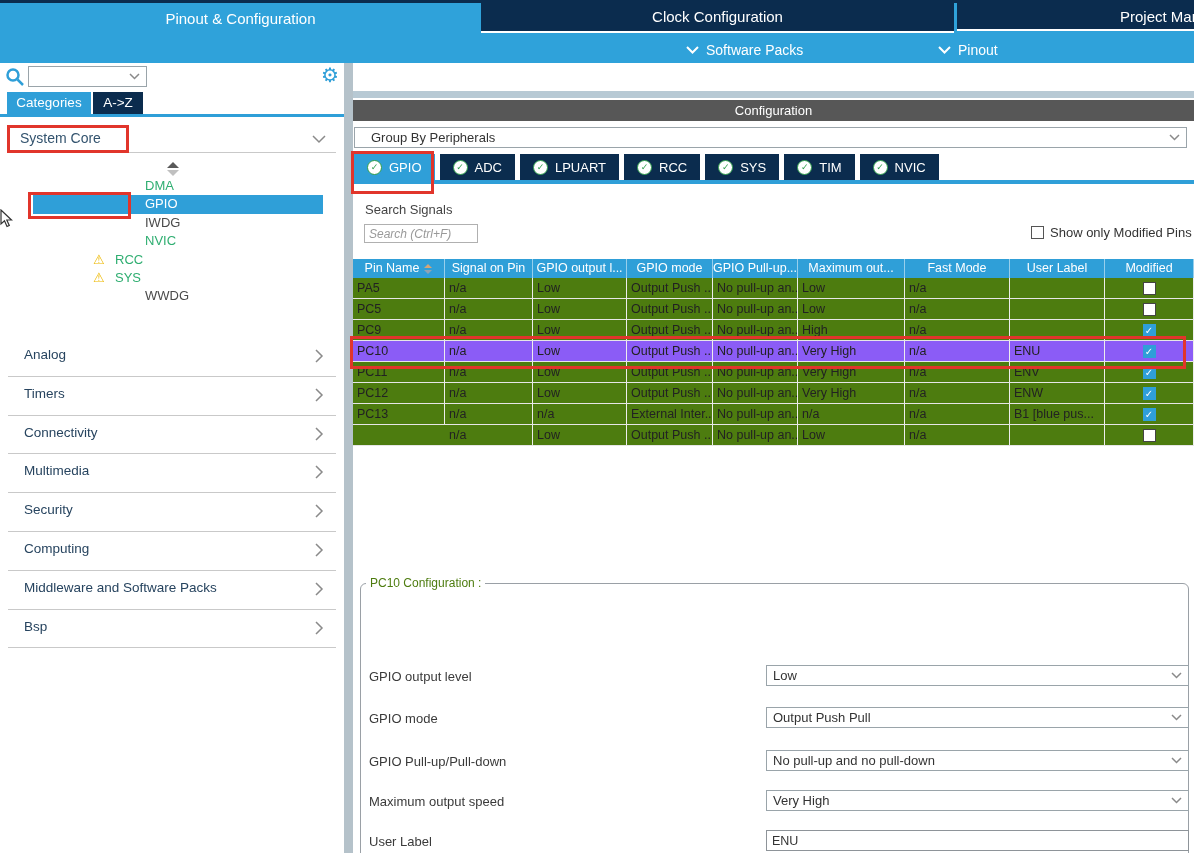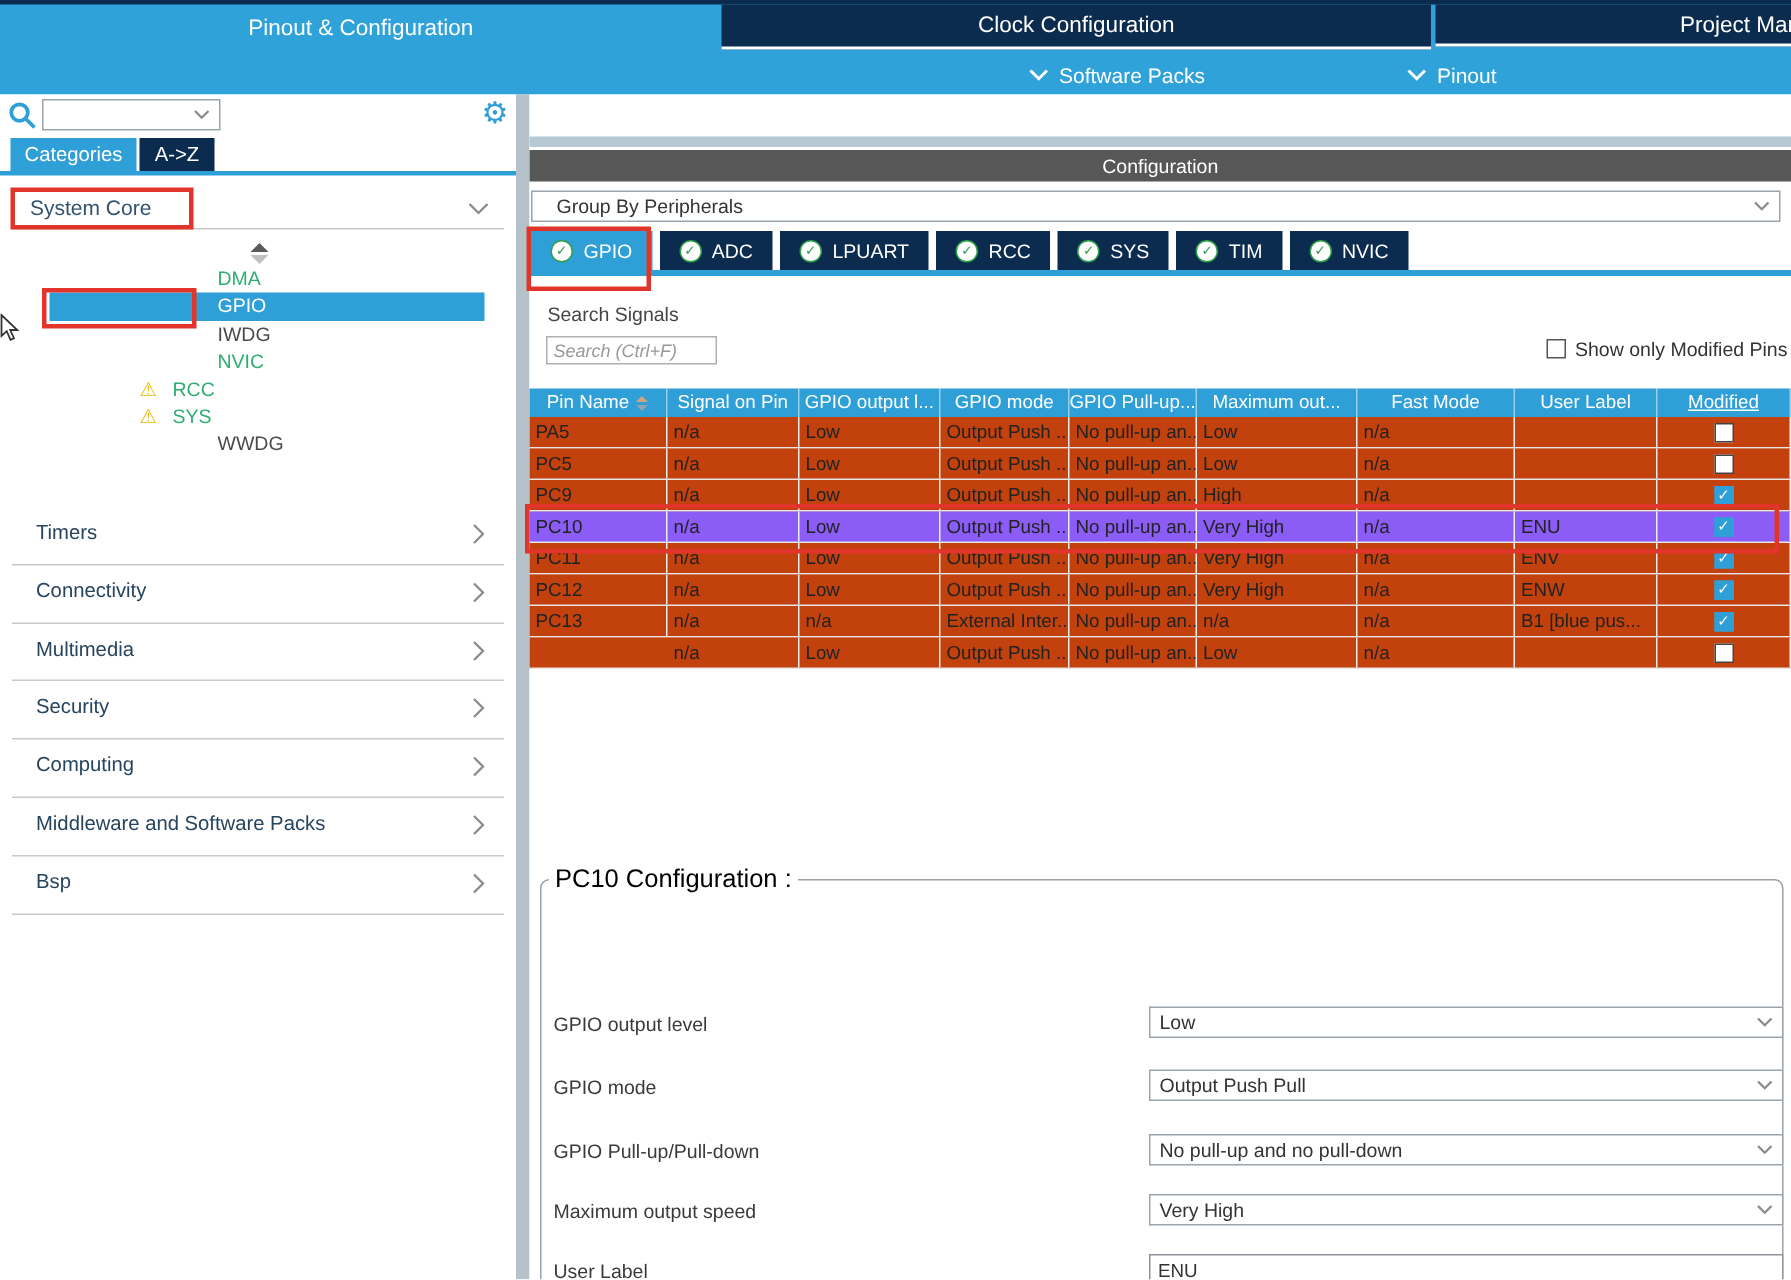--- a/index.html
+++ b/index.html
@@ -66,37 +66,37 @@
                 font-size:12px;font-style:italic;color:#555;padding:0 4px;}
   .search-input::placeholder{color:#999;font-style:italic;}
   .show-mod{position:absolute;left:678px;top:162px;display:flex;align-items:center;gap:6px;
             font-size:13px;color:#333;}
   .cb-small{width:11px;height:11px;border:1px solid #555;background:#fff;}
   
   #gpio-table{position:absolute;left:0;top:196px;width:841px;font-size:12.5px;}
   .t-head{display:flex;background:#2f9fd8;color:#fff;height:19px;line-height:19px;}
   .t-head .cell{box-sizing:border-box;text-align:center;border-right:1px solid rgba(255,255,255,.5);
                 white-space:nowrap;overflow:hidden;}
-  .t-row{display:flex;height:20px;line-height:20px;border-bottom:1px solid #e6e6e6;background:#c2410c;}
+  .t-row{display:flex;height:20px;line-height:20px;border-bottom:1px solid #e6e6e6;background:#4d7c0f;}
   .t-row.selected{background:#8b5cf6;}
   .t-row .cell{box-sizing:border-box;padding-left:4px;border-right:1px solid #ededed;
                white-space:nowrap;overflow:hidden;color:#222;}
   .cell.center{display:flex;align-items:center;justify-content:center;padding-left:0;}
   .cb{width:13px;height:13px;box-sizing:border-box;border:1px solid #444;background:#fff;
       font-size:10px;line-height:12px;text-align:center;color:#fff;}
   .cb.checked{background:#2f9fd8;border-color:#2f9fd8;}
   .sort-mini{display:inline-flex;flex-direction:column;margin-left:5px;vertical-align:middle;}
   .sm-up{width:0;height:0;border-left:4px solid transparent;border-right:4px solid transparent;
          border-bottom:4px solid #d2a679;margin-bottom:2px;}
   .sm-down{width:0;height:0;border-left:4px solid transparent;border-right:4px solid transparent;
            border-top:4px solid #8fa3b4;}
   
   .pc10-box{position:absolute;left:7px;top:513px;width:827px;height:330px;border:1px solid #9aa0a6;
             border-radius:6px;margin:0;padding:0;}
-  .pc10-box legend{font-size:17px;color:#000000;margin-left:5px;padding:0 4px;margin-top:36px;}
+  .pc10-box legend{font-size:12px;color:#4d7c0f;margin-left:5px;padding:0 4px;margin-top:36px;}
   .field-label{position:absolute;left:8px;font-size:13px;color:#3a3a3a;}
   .field-combo{position:absolute;left:405px;width:423px;height:21px;}
   .field-text{position:absolute;left:405px;width:423px;height:21px;box-sizing:border-box;
               border:1px solid #8e9499;display:flex;align-items:center;padding:0 5px;
               font-size:12.5px;color:#333;background:#fff;}
   
   .red-box{position:absolute;border:3px solid #e1352b;box-sizing:border-box;z-index:50;}
   .chev svg{display:block;}
 </style>
 </head>
@@ -182,20 +182,29 @@
         <div class="periph-item">
           <span class="periph-warn">⚠</span>
           <span class="periph-label shift p-green">SYS</span>
         </div>
         <div class="periph-item">
           <span class="periph-label p-plain">WWDG</span>
         </div>
       </div>
     <div id="cat-list">
         <div class="cat-item">
+          <span class="cat-label">Analog</span>
+          <span class="cat-chevron chev">
+            <svg width="9" height="14" viewBox="0 0 9 14">
+              <polyline points="1,1 7,7 1,13" stroke="#8a8a8a" stroke-width="1.5" fill="none"></polyline>
+            </svg>
+          </span>
+          <div class="cat-div"></div>
+        </div>
+        <div class="cat-item">
           <span class="cat-label">Timers</span>
           <span class="cat-chevron chev">
             <svg width="9" height="14" viewBox="0 0 9 14">
               <polyline points="1,1 7,7 1,13" stroke="#8a8a8a" stroke-width="1.5" fill="none"></polyline>
             </svg>
           </span>
           <div class="cat-div"></div>
         </div>
         <div class="cat-item">
           <span class="cat-label">Connectivity</span>
@@ -315,21 +324,21 @@
               <span class="sm-up"></span>
               <span class="sm-down"></span>
             </span></div>
           <div class="cell" style="width: 88px;"><span>Signal on Pin</span></div>
           <div class="cell" style="width: 94px;"><span>GPIO output l...</span></div>
           <div class="cell" style="width: 86px;"><span>GPIO mode</span></div>
           <div class="cell" style="width: 85px;"><span>GPIO Pull-up...</span></div>
           <div class="cell" style="width: 107px;"><span>Maximum out...</span></div>
           <div class="cell" style="width: 105px;"><span>Fast Mode</span></div>
           <div class="cell" style="width: 95px;"><span>User Label</span></div>
-          <div class="cell" style="width: 89px; text-decoration: underline;"><span>Modified</span></div>
+          <div class="cell" style="width: 89px;"><span>Modified</span></div>
         </div>
         <div class="t-row">
           <div class="cell" style="width: 92px;">PA5</div>
           <div class="cell" style="width: 88px;">n/a</div>
           <div class="cell" style="width: 94px;">Low</div>
           <div class="cell" style="width: 86px;">Output Push ...</div>
           <div class="cell" style="width: 85px;">No pull-up an...</div>
           <div class="cell" style="width: 107px;">Low</div>
           <div class="cell" style="width: 105px;">n/a</div>
           <div class="cell" style="width: 95px;"></div>

